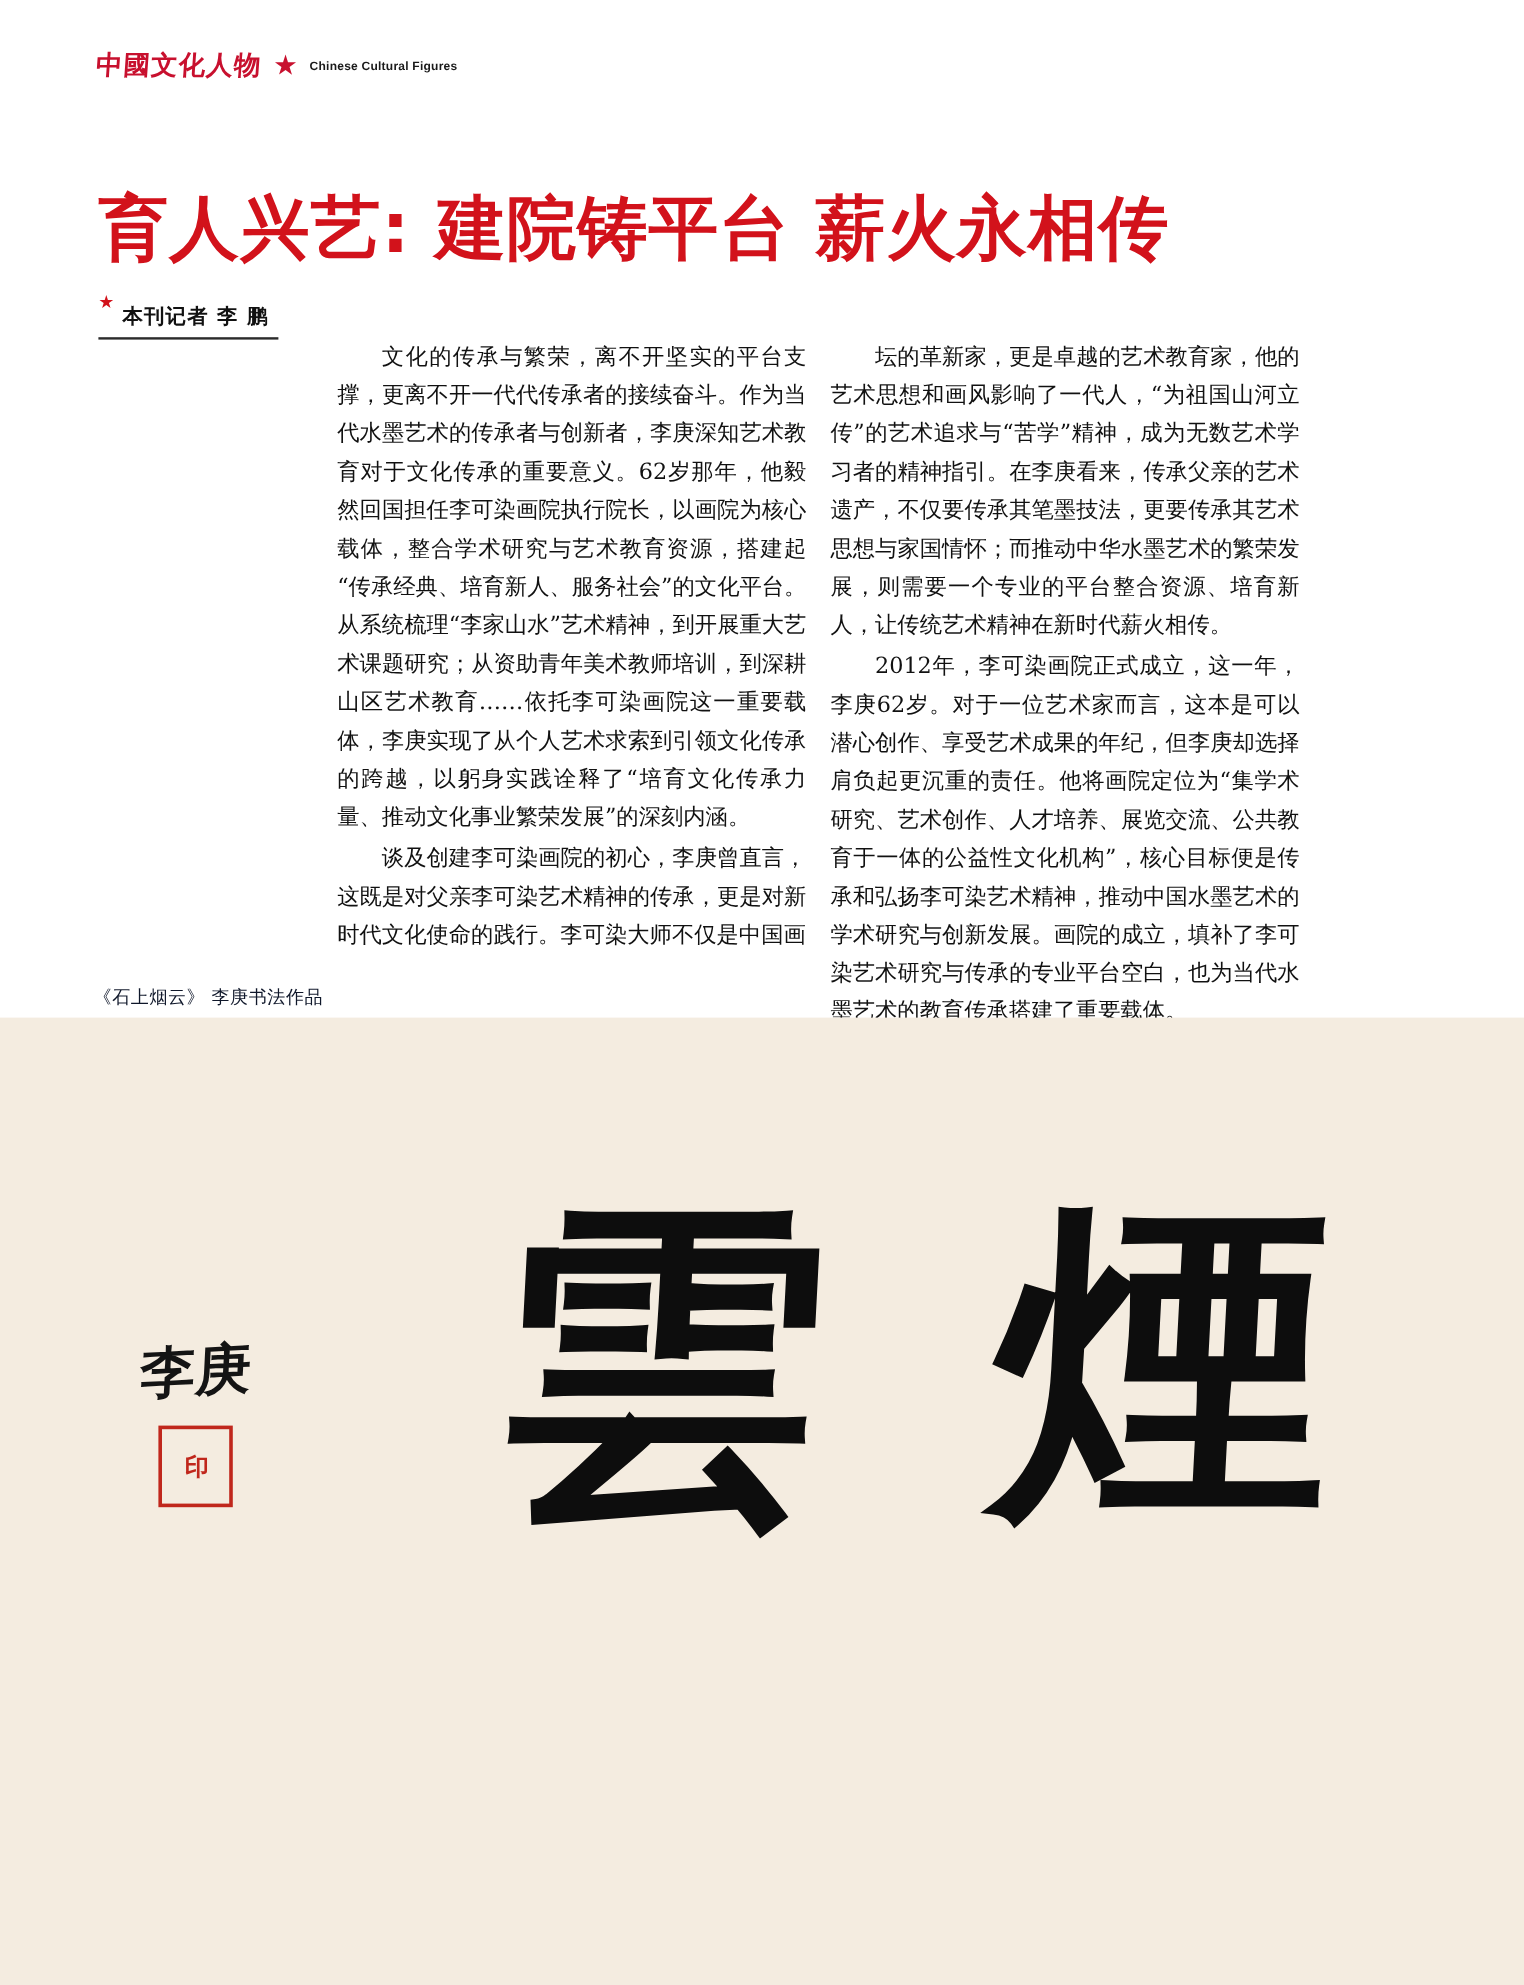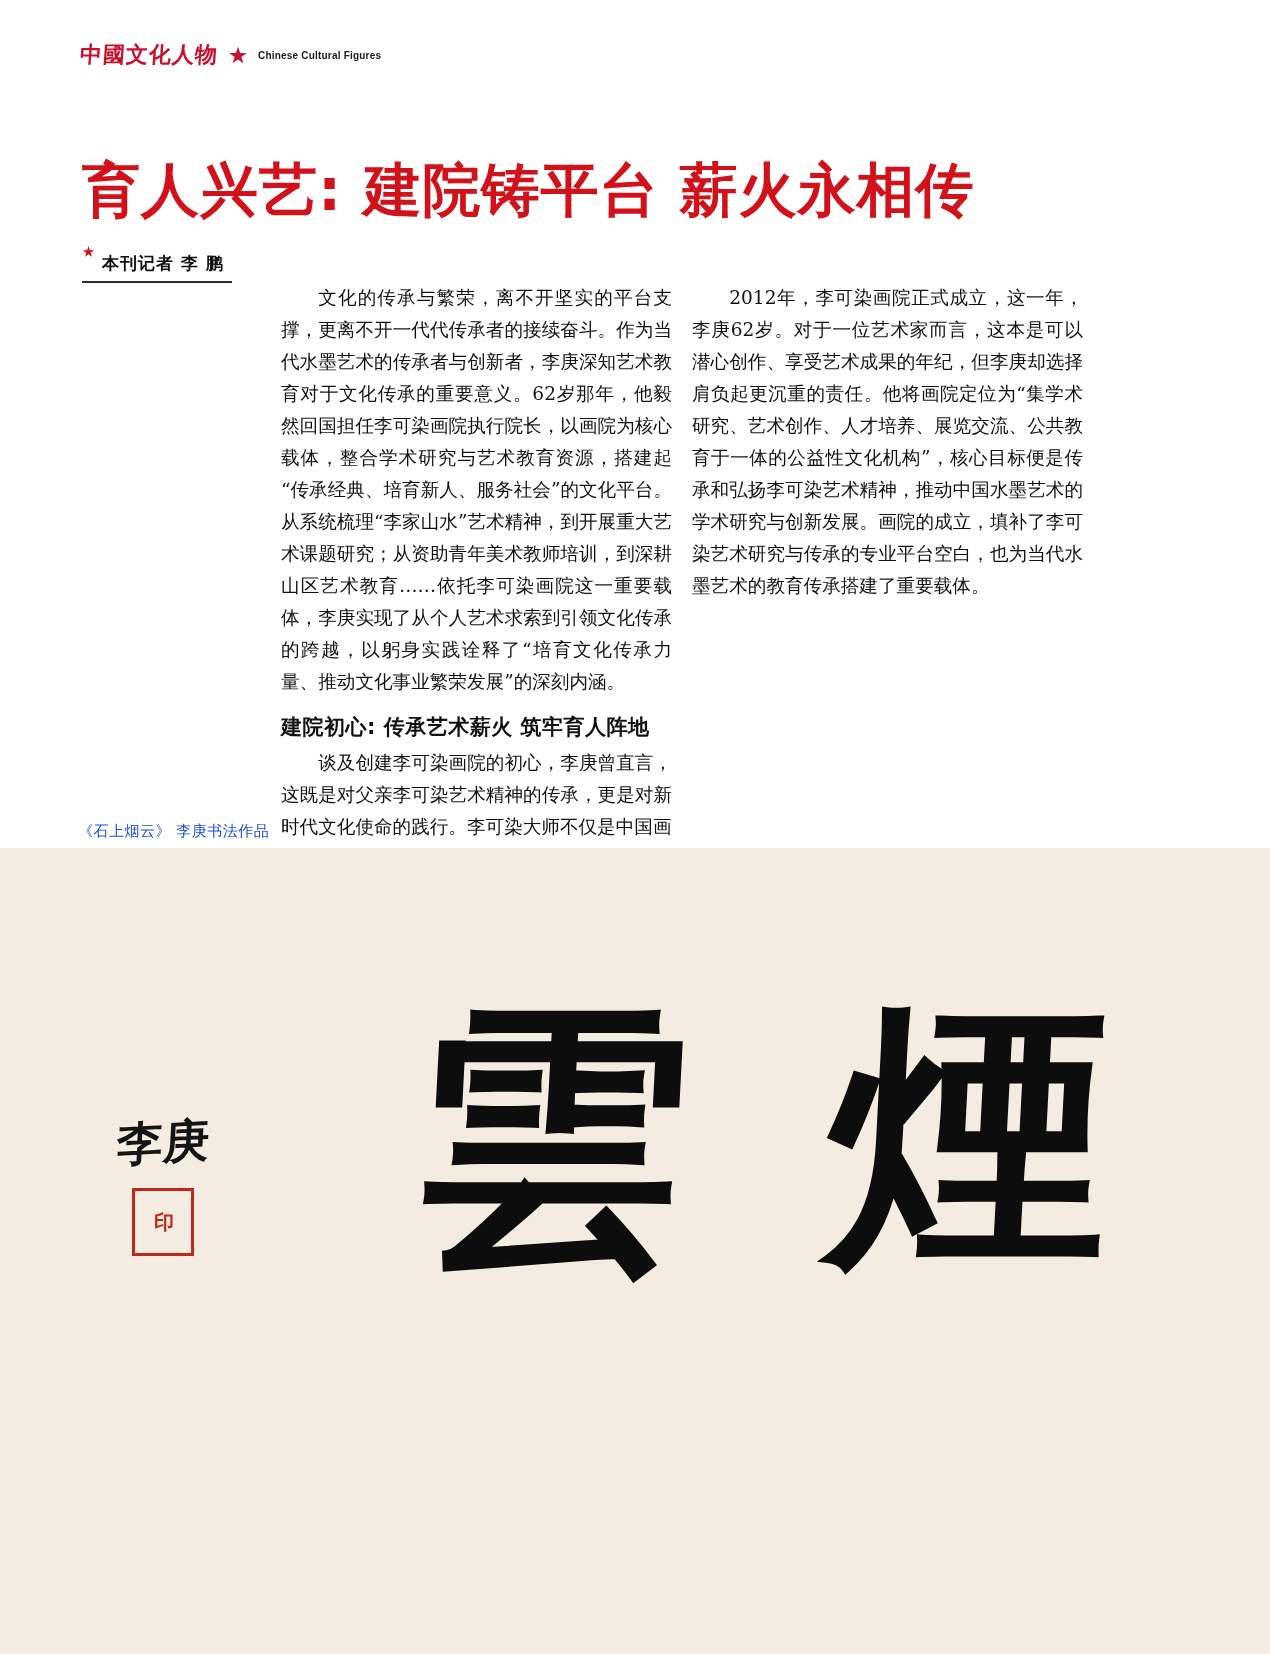--- a/index.html
+++ b/index.html
@@ -118,21 +118,21 @@
     line-height: 1.5;
   }
 
   
   .caption {
     position: absolute;
     top: 822px;
     left: 78px;
     font-family: "DejaVu Serif", "Liberation Serif", serif;
     font-size: 15px;
-    color: #1d4ed8;
+    color: #0f172a;
     letter-spacing: 0.5px;
   }
 
   
   .artwork {
     position: absolute;
     left: 0;
     top: 848px;
     width: 1270px;
     height: 806px;
@@ -200,24 +200,24 @@
 <h1 class="headline">育人兴艺: 建院铸平台 薪火永相传</h1>
 
 <div class="byline">
   <span class="byline-star">★</span>
   <span class="byline-text">本刊记者 李 鹏</span>
 </div>
 
 <div class="columns">
   <div class="col">
     <p>文化的传承与繁荣，离不开坚实的平台支撑，更离不开一代代传承者的接续奋斗。作为当代水墨艺术的传承者与创新者，李庚深知艺术教育对于文化传承的重要意义。62岁那年，他毅然回国担任李可染画院执行院长，以画院为核心载体，整合学术研究与艺术教育资源，搭建起“传承经典、培育新人、服务社会”的文化平台。从系统梳理“李家山水”艺术精神，到开展重大艺术课题研究；从资助青年美术教师培训，到深耕山区艺术教育……依托李可染画院这一重要载体，李庚实现了从个人艺术求索到引领文化传承的跨越，以躬身实践诠释了“培育文化传承力量、推动文化事业繁荣发展”的深刻内涵。</p>
-    <h2 class="subhead">建院初心: 传承艺术薪火 筑牢育人阵地</h2>
     <p>谈及创建李可染画院的初心，李庚曾直言，这既是对父亲李可染艺术精神的传承，更是对新时代文化使命的践行。李可染大师不仅是中国画</p>
   </div>
   <div class="col">
+    <p>坛的革新家，更是卓越的艺术教育家，他的艺术思想和画风影响了一代人，“为祖国山河立传”的艺术追求与“苦学”精神，成为无数艺术学习者的精神指引。在李庚看来，传承父亲的艺术遗产，不仅要传承其笔墨技法，更要传承其艺术思想与家国情怀；而推动中华水墨艺术的繁荣发展，则需要一个专业的平台整合资源、培育新人，让传统艺术精神在新时代薪火相传。</p>
     <p>2012年，李可染画院正式成立，这一年，李庚62岁。对于一位艺术家而言，这本是可以潜心创作、享受艺术成果的年纪，但李庚却选择肩负起更沉重的责任。他将画院定位为“集学术研究、艺术创作、人才培养、展览交流、公共教育于一体的公益性文化机构”，核心目标便是传承和弘扬李可染艺术精神，推动中国水墨艺术的学术研究与创新发展。画院的成立，填补了李可染艺术研究与传承的专业平台空白，也为当代水墨艺术的教育传承搭建了重要载体。</p>
   </div>
 </div>
 
 <div class="caption">《石上烟云》 李庚书法作品</div>
 
 <div class="artwork">
   <div class="art-sign">
     <div class="art-sign-chars">李庚</div>
     <div class="art-seal">印</div>

